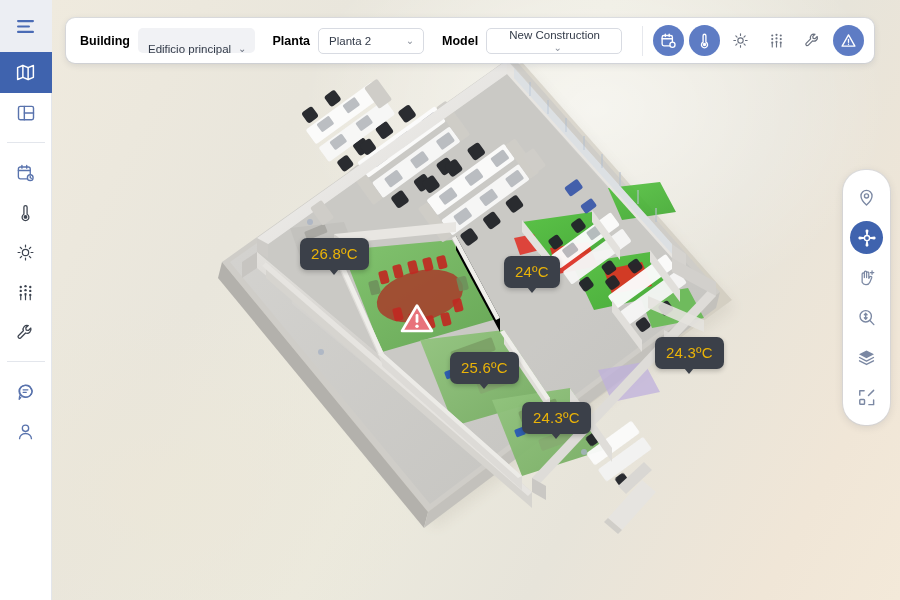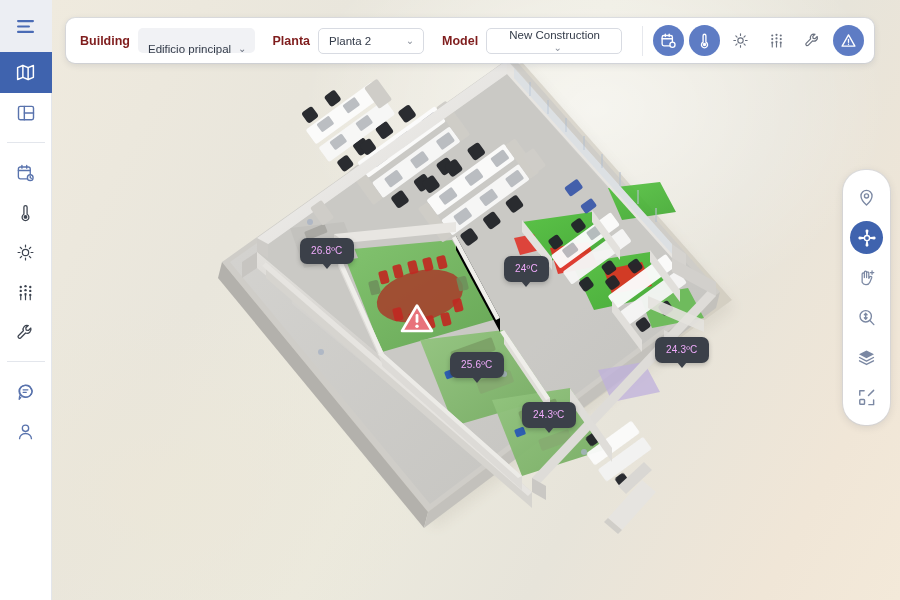--- a/index.html
+++ b/index.html
@@ -91,21 +91,21 @@
     background: #ffffff;
     border-radius: 9px;
     box-shadow: 0 2px 7px rgba(35,45,70,0.13), 0 0 0 1px rgba(214,219,228,0.6);
     display: flex;
     align-items: center;
     padding: 0 10px 0 14px;
     z-index: 25;
   }
   .tb-label {
     font-size: 12.5px;
-    color: #7f1d1d;
+    color: #000000;
     font-weight: 700;
     white-space: nowrap;
     margin-right: 8px;
   }
   .dd-pill {
     display: flex; align-items: center;
     background: #f1f2f5;
     border-radius: 5px;
     height: 25px;
     padding: 16px 8px 0 10px;
@@ -172,23 +172,23 @@
   }
   .rt-btn.active {
     background: #3f63ae;
     color: #ffffff;
   }
 
   
   .temp-tip {
     position: absolute;
     background: #3b4049;
-    color: #f0abfc;
+    color: #eab308;
     border-radius: 7px;
-    font-size: 10px;
+    font-size: 15px;
     padding: 7px 11px 8px 11px;
     white-space: nowrap;
     box-shadow: 0 2px 5px rgba(0,0,0,0.22);
     z-index: 18;
     letter-spacing: 0.2px;
   }
   .temp-tip::after {
     content: "";
     position: absolute;
     left: 50%; bottom: -5px;

